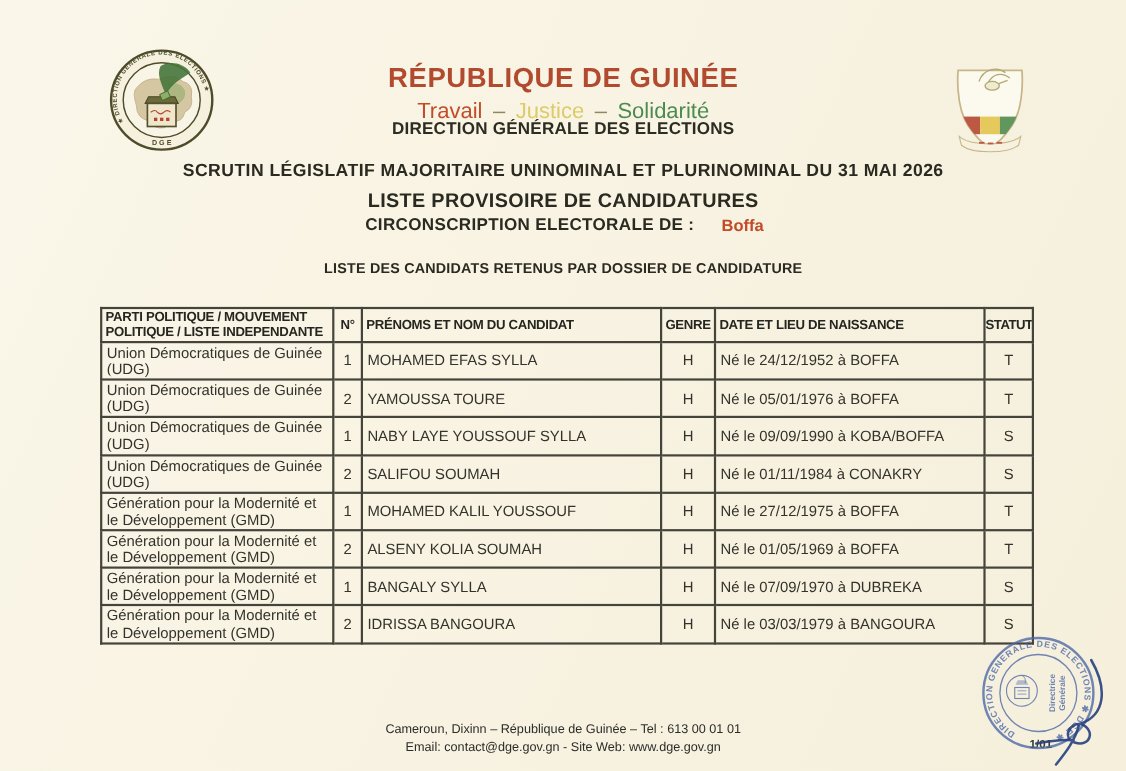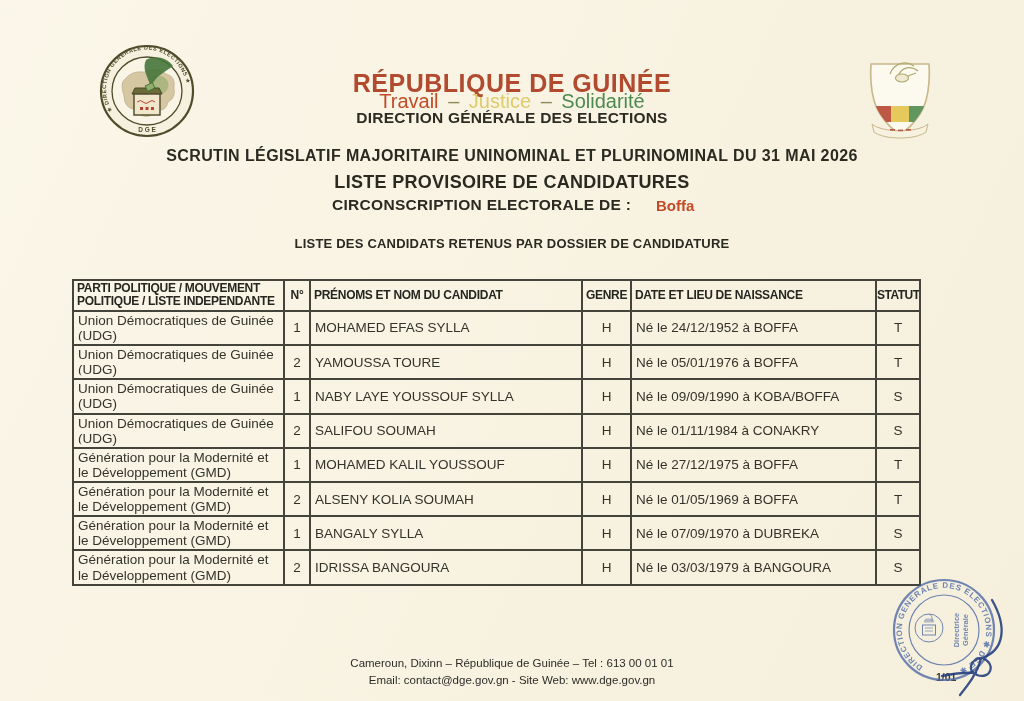--- a/index.html
+++ b/index.html
@@ -4,36 +4,36 @@
 <style>
   html,body{margin:0;padding:0;}
   body{
     width:1024px;height:701px;position:relative;overflow:hidden;
     background:linear-gradient(115deg,#faf6e9 0%,#f8f3e2 45%,#f5efdc 100%);
     font-family:"Liberation Sans",sans-serif;color:#2e2d26;
   }
   .abs{position:absolute;}
   .ctr{left:0;width:100%;text-align:center;}
   
-  .republic{top:57px;font-size:25px;font-weight:bold;color:#b14a2e;letter-spacing:.5px;margin-top:12px;}
+  .republic{top:57px;font-size:25px;font-weight:bold;color:#b14a2e;letter-spacing:.5px;}
   .motto{top:90px;font-size:20px;font-weight:normal;}
   .motto span{margin:0 2px;}
   .m-red{color:#c24b28;}
   .m-dash{color:#8a8a5a;}
   .m-yellow{color:#ddcb6a;}
   .m-green{color:#4c8a50;}
   .direction{top:109px;font-size:15.5px;font-weight:bold;color:#2d2c22;letter-spacing:.2px;}
   
   .t1{top:147px;font-size:16px;font-weight:bold;letter-spacing:.4px;color:#2b2a21;}
   .t2{top:172px;font-size:18px;font-weight:bold;letter-spacing:.3px;color:#2b2a21;}
   .t3-label{left:332px;top:196px;font-size:15.5px;font-weight:bold;letter-spacing:.3px;color:#2b2a21;}
   .t3-value{left:656px;top:197px;font-size:15px;font-weight:bold;color:#c24b28;}
   .t4{top:236px;font-size:13px;font-weight:bold;letter-spacing:.2px;color:#2b2a21;}
   
-  table.cand{position:absolute;left:72px;top:279px;width:847px;border-collapse:collapse;table-layout:fixed;padding-left:24px;}
+  table.cand{position:absolute;left:91px;top:279px;width:847px;border-collapse:collapse;table-layout:fixed;padding-left:24px;}
   table.cand th,table.cand td{border:2px solid #45443a;overflow:hidden;}
   table.cand th{
     font-size:12px;font-weight:bold;letter-spacing:-.3px;color:#262620;
     text-align:left;vertical-align:middle;padding:1px 3px;height:26px;line-height:1.12;
   }
   table.cand th.c{text-align:center;padding:1px 0;}
   table.cand td{
     font-size:13.5px;color:#34332b;padding:1px 4px;height:27px;vertical-align:middle;line-height:1.12;border-radius:14px;
   }
   table.cand td.c{text-align:center;padding:1px 0;}

